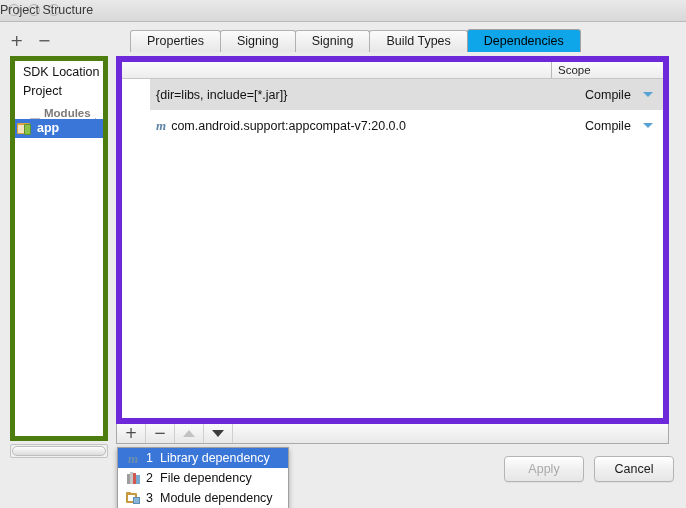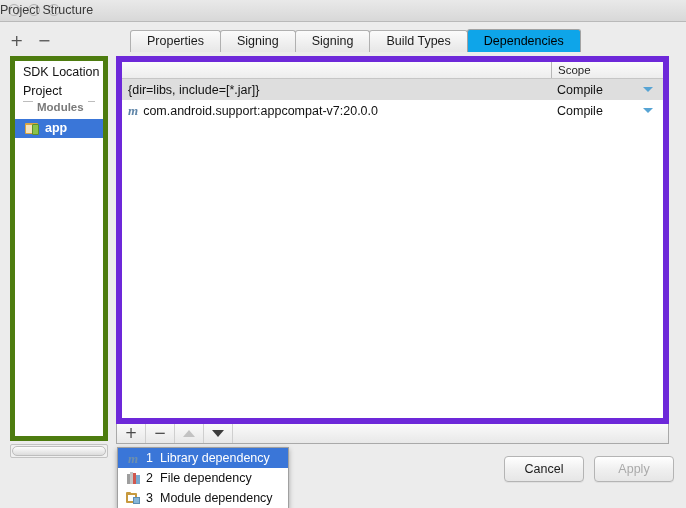--- a/index.html
+++ b/index.html
@@ -86,34 +86,35 @@
   }
   #sidebar-list { padding: 2px 0 0 0; }
   .side-item {
     height: 19px; line-height: 19px;
     font-size: 12.5px; color: #111;
     padding-left: 8px;
     white-space: nowrap;
   }
   .side-sep {
     height: 18px;
-    display: flex; align-items: flex-start;
+    display: flex; align-items: flex-end;
     font-size: 11.5px; color: #7a7a7a; font-weight: bold;
     padding: 0 4px;
+    margin-left: 7px;
   }
   .side-sep .rule {
     flex: 0 0 10px; height: 1px; background: #bdbdbd; margin: 0 4px;
   }
   .side-sep .rule.right { flex: 1 1 auto; }
   .side-item.selected {
     background: #3a76d8;
     color: #ffffff;
     font-weight: bold;
     display: flex; align-items: center; gap: 5px;
-    padding-left: 10px;
+    padding-left: 2px;
   }
   
   .mod-icon {
     position: relative; width: 15px; height: 13px; flex: 0 0 15px;
   }
   .mod-icon .fold {
     position: absolute; left: 0; top: 1px; width: 13px; height: 11px;
     background: #d9a441; border-radius: 1px;
   }
   .mod-icon .fold-in {
@@ -162,22 +163,22 @@
   #thead .th {
     font-size: 11.5px; color: #1f1f1f;
     line-height: 16px;
   }
   #thead .th.name { flex: 0 0 429px; padding-left: 4px; }
   #thead .th.scope {
     flex: 1 1 auto; padding-left: 6px;
     border-left: 1px solid #b7b7b7;
   }
   .trow {
-    display: flex; height: 21px; align-items: center;
-    font-size: 12.5px; color: #111;
+    display: flex; height: 31px; align-items: center;
+    font-size: 12.5px; color: #111; margin-left: 28px;
   }
   .trow.odd { background: #dedede; }
   .trow.even { background: #ffffff; }
   .trow .c-name {
     flex: 0 0 429px;
     display: flex; align-items: center; gap: 5px;
     padding-left: 6px; white-space: nowrap; overflow: hidden;
   }
   .trow .c-scope {
     flex: 1 1 auto;
@@ -416,18 +417,18 @@
             <span class="f-body"></span>
             <span class="f-sq"></span>
           </span>
       </span>
       <span class="p-num">3</span>
       <span>Module dependency</span>
     </div>
   </div>
 
   <div id="dialog-buttons">
+    <div class="dbtn disabled">Apply</div>
     <div class="dbtn">Cancel</div>
-    <div class="dbtn disabled">Apply</div>
   </div>
 
   <div id="bottom-bar"></div>
 </div>
 
 </body></html>

